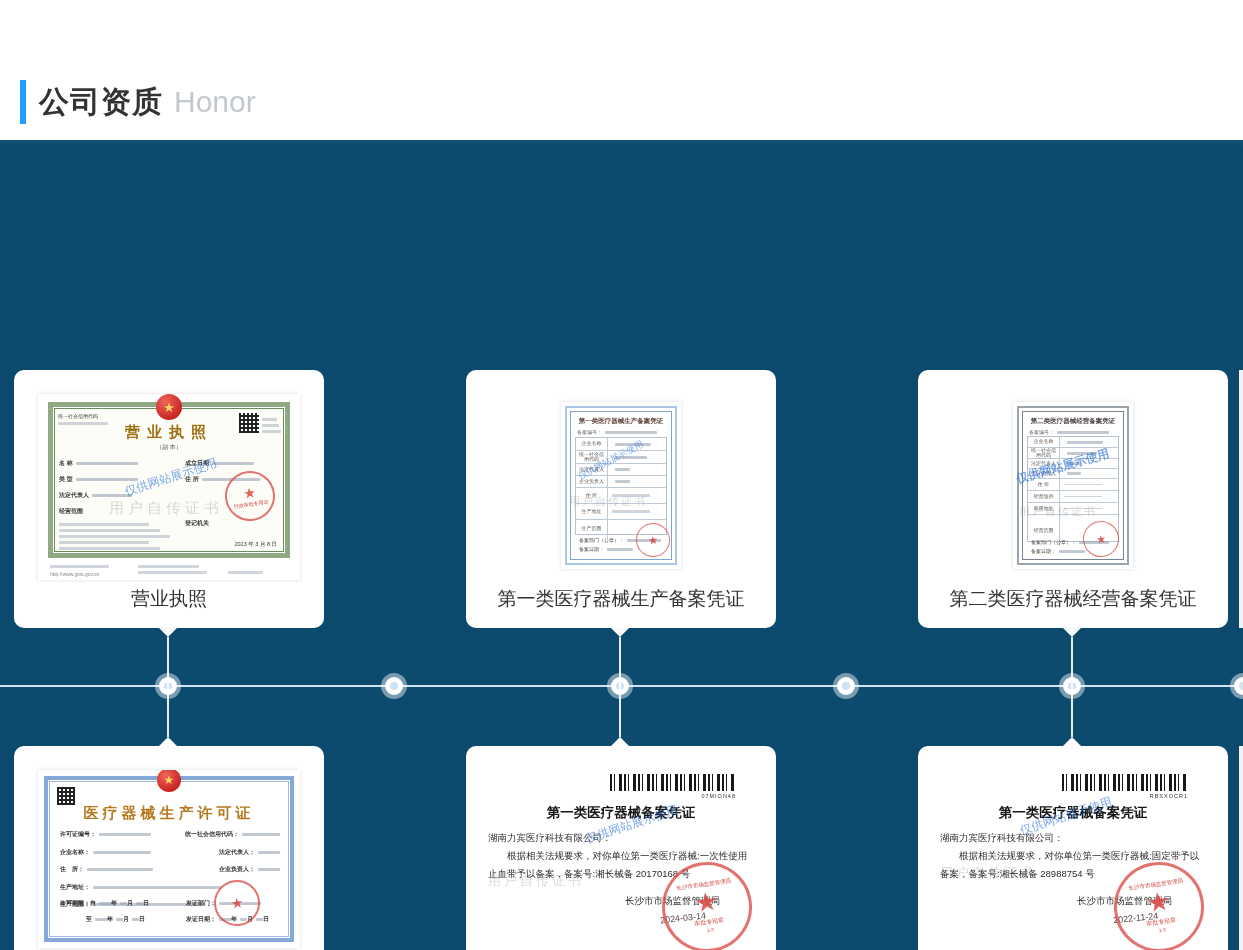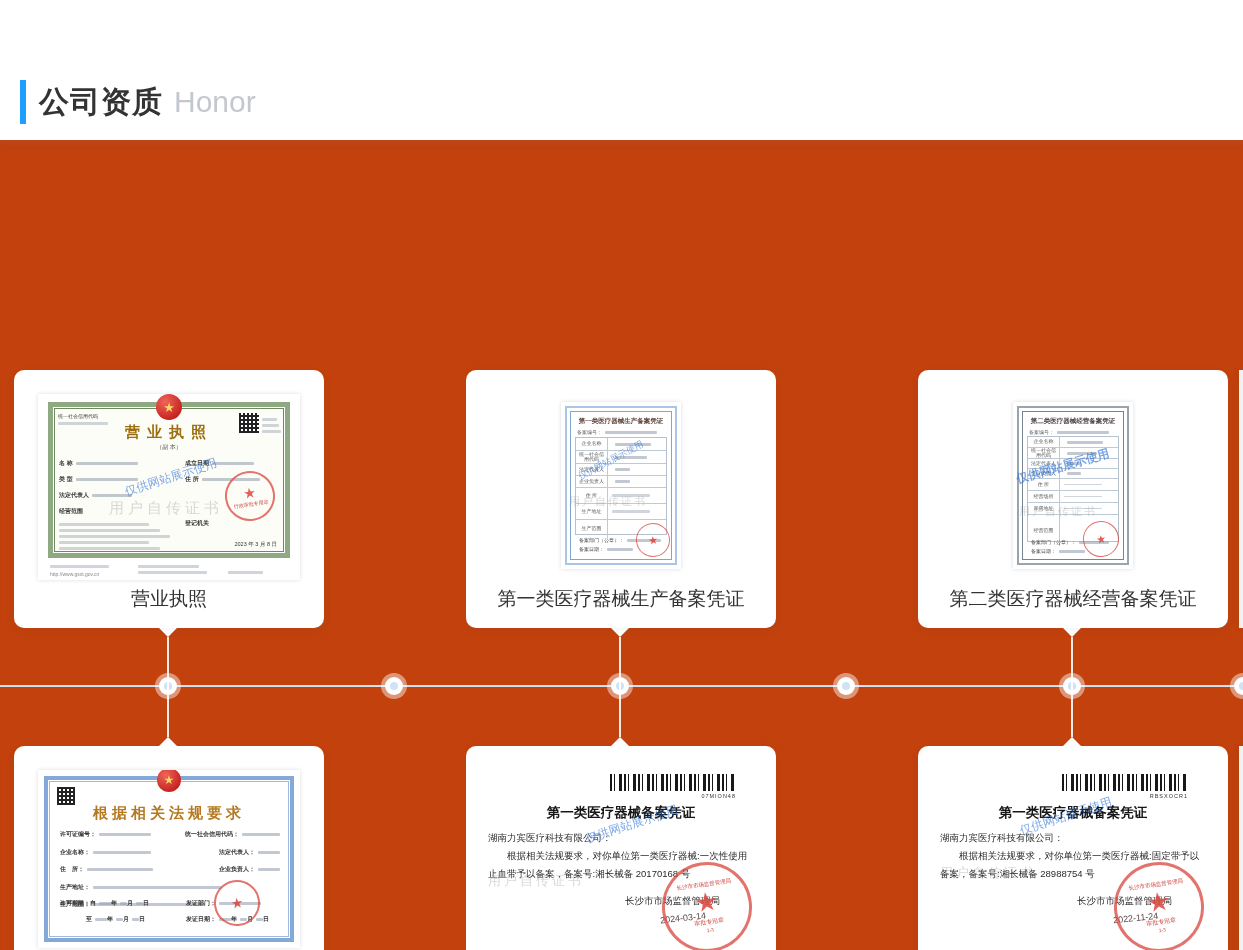--- a/index.html
+++ b/index.html
@@ -5,21 +5,21 @@
   html,body{margin:0;padding:0;}
   body{width:1243px;height:950px;background:#ffffff;font-family:"Liberation Sans","DejaVu Sans",sans-serif;position:relative;overflow:hidden;}
 
   
   .header{position:absolute;top:80px;left:20px;display:flex;align-items:center;gap:13px;}
   .accent{width:6px;height:44px;background:#1e9fff;}
   .title-cn{font-size:30px;color:#333;font-weight:600;letter-spacing:1px;}
   .title-en{font-size:30px;color:#c3c8ce;font-weight:400;margin-left:-2px;}
 
   
-  .band{position:absolute;top:140px;left:0;right:0;bottom:0;background:#c2410c;box-shadow:inset 0 8px 10px -8px rgba(120,140,160,.22);}
+  .band{position:absolute;top:140px;left:0;right:0;bottom:0;background:#0c4a6e;box-shadow:inset 0 8px 10px -8px rgba(120,140,160,.22);}
 
   
   .tl-line{position:absolute;top:545px;left:0;width:1243px;height:2px;background:#cfe3f4;}
   .dot{position:absolute;top:537px;width:18px;height:18px;background:#fff;border-radius:50%;box-shadow:0 0 0 4px rgba(255,255,255,.45);}
   .dot::after{content:"";position:absolute;inset:5px;border-radius:50%;background:#cfe3f4;}
   .conn{position:absolute;top:497px;width:2px;height:100px;background:rgba(255,255,255,.9);}
   .tail-down{position:absolute;top:488px;width:0;height:0;border-left:9px solid transparent;border-right:9px solid transparent;border-top:9px solid #fff;}
   .tail-up{position:absolute;top:597px;width:0;height:0;border-left:9px solid transparent;border-right:9px solid transparent;border-bottom:9px solid #fff;}
 
   
@@ -345,21 +345,21 @@
       <div class="wm-gray" style="left:6px;top:102px;font-size:11px;letter-spacing:2px">用户自传证书</div>
     </div>
     <div class="caption">第二类医疗器械经营备案凭证</div>
   </div>
 
   <div class="card" style="left:14px;top:606px">
     <div class="photo" style="left:24px;top:24px;width:262px;height:178px">
       <div class="frame4">
         <div class="qr" style="position:absolute;left:9px;top:7px;width:18px;height:18px"></div>
         <div class="emblem" style="width:24px;height:24px;top:-12px;font-size:12px"></div>
-        <div class="lic4-title">根据相关法规要求</div>
+        <div class="lic4-title">医疗器械生产许可证</div>
         <div class="g-rows">
           <div class="frow">
             <b>许可证编号：</b>
               <span class="ibar" style="width:52px"></span>
             <span class="cell-r">
                 <b>统一社会信用代码：</b>
                 <span class="ibar" style="width:38px"></span>
               </span>
           </div>
           <div class="frow">

